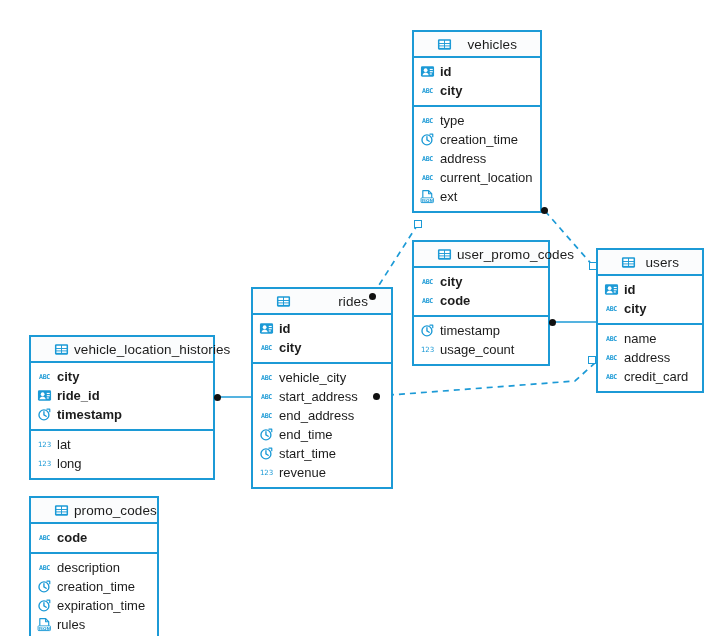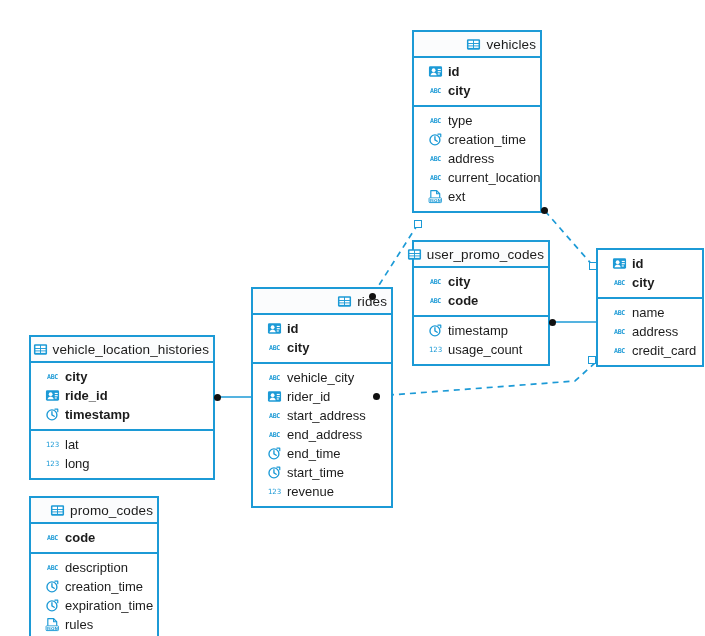--- a/index.html
+++ b/index.html
@@ -13,40 +13,39 @@
   #edges{position:absolute;left:0;top:0;width:705px;height:636px;pointer-events:none;}
 
   .table-node{
     position:absolute;
     background:#ffffff;
     border:2px solid #1c9ad6;
     box-sizing:border-box;
     z-index:2;
   }
   .tbl-header{
-    display:flex;align-items:center;justify-content:flex-end;
+    display:flex;align-items:center;justify-content:space-between;
     gap:5px;
     height:26px;
     background:#fbfcfd;
     border-bottom:2px solid #1c9ad6;
     box-sizing:border-box;
-    padding:0 4px;
+    padding:0 23px;
   }
   .tbl-title{
     font-size:13.5px;color:#1c1c1c;white-space:nowrap;letter-spacing:0.1px;
   }
   .tbl-section{
     padding:4px 0 5px 0;
   }
   .tbl-section.keys{border-bottom:2px solid #1c9ad6;}
   .tbl-row{
     display:flex;align-items:center;gap:5px;
     height:19px;padding:0 6px;
     white-space:nowrap;
-    margin-left:8px;
   }
   .fld{font-size:13px;color:#1c1c1c;line-height:1;}
   .fld.pk{font-weight:bold;}
 
   
   .ico{
     width:15px;height:15px;flex:0 0 15px;
     display:inline-block;position:relative;
   }
   .ico svg{display:block;width:15px;height:15px;}
@@ -147,20 +146,34 @@
               <path d="M9.2 1.8 v3.3 h3.3" fill="none" stroke="#1c9ad6" stroke-width="1.25" stroke-linejoin="round"></path>
               <rect x="1.1" y="9.4" width="13.3" height="5.1" rx="0.8" fill="#ffffff" stroke="#1c9ad6" stroke-width="0.9"></rect>
               <text x="7.7" y="13.5" text-anchor="middle" font-family="DejaVu Sans, sans-serif" font-size="4.4" font-weight="bold" fill="#1c9ad6">JSON</text>
             </svg>
           </span>
           <span class="fld">ext</span>
         </div>
       </div>
     </div>
     <div class="table-node" style="left: 596px; top: 248px; width: 108px;">
+      <div class="tbl-header">
+        <span class="ico">
+          <svg viewBox="0 0 16 16">
+            <rect x="1" y="2.5" width="14" height="11" rx="1.2" fill="#1c9ad6"></rect>
+            <rect x="2.6" y="4" width="4.9" height="2.4" fill="#ffffff"></rect>
+            <rect x="8.5" y="4" width="4.9" height="2.4" fill="#ffffff"></rect>
+            <rect x="2.6" y="7.4" width="4.9" height="1.6" fill="#ffffff"></rect>
+            <rect x="8.5" y="7.4" width="4.9" height="1.6" fill="#ffffff"></rect>
+            <rect x="2.6" y="10" width="4.9" height="1.6" fill="#ffffff"></rect>
+            <rect x="8.5" y="10" width="4.9" height="1.6" fill="#ffffff"></rect>
+          </svg>
+        </span>
+        <span class="tbl-title">users</span>
+      </div>
       <div class="tbl-section keys">
         <div class="tbl-row">
           <span class="ico">
             <svg viewBox="0 0 16 16">
               <rect x="1" y="2.5" width="14" height="11" rx="1.4" fill="#1c9ad6"></rect>
               <circle cx="6" cy="6.6" r="2" fill="#ffffff"></circle>
               <path d="M2.7 12.1c0.4-2 1.8-3 3.3-3s2.9 1 3.3 3z" fill="#ffffff"></path>
               <rect x="10.4" y="5.2" width="3.2" height="1.25" fill="#ffffff"></rect>
               <rect x="10.4" y="7.6" width="3.2" height="1.25" fill="#ffffff"></rect>
               <rect x="10.4" y="10" width="2.2" height="1.25" fill="#ffffff"></rect>
@@ -301,33 +314,20 @@
           <span class="ico">
             <svg viewBox="0 0 16 16">
               <text x="8" y="10.6" text-anchor="middle" font-family="DejaVu Sans Mono, monospace" font-size="7.1" font-weight="bold" letter-spacing="-0.4" fill="#1c9ad6">ABC</text>
             </svg>
           </span>
           <span class="fld">vehicle_city</span>
         </div>
         <div class="tbl-row">
           <span class="ico">
             <svg viewBox="0 0 16 16">
-              <rect x="1" y="2.5" width="14" height="11" rx="1.4" fill="#1c9ad6"></rect>
-              <circle cx="6" cy="6.6" r="2" fill="#ffffff"></circle>
-              <path d="M2.7 12.1c0.4-2 1.8-3 3.3-3s2.9 1 3.3 3z" fill="#ffffff"></path>
-              <rect x="10.4" y="5.2" width="3.2" height="1.25" fill="#ffffff"></rect>
-              <rect x="10.4" y="7.6" width="3.2" height="1.25" fill="#ffffff"></rect>
-              <rect x="10.4" y="10" width="2.2" height="1.25" fill="#ffffff"></rect>
-            </svg>
-          </span>
-          <span class="fld">rider_id</span>
-        </div>
-        <div class="tbl-row">
-          <span class="ico">
-            <svg viewBox="0 0 16 16">
               <text x="8" y="10.6" text-anchor="middle" font-family="DejaVu Sans Mono, monospace" font-size="7.1" font-weight="bold" letter-spacing="-0.4" fill="#1c9ad6">ABC</text>
             </svg>
           </span>
           <span class="fld">start_address</span>
         </div>
         <div class="tbl-row">
           <span class="ico">
             <svg viewBox="0 0 16 16">
               <text x="8" y="10.6" text-anchor="middle" font-family="DejaVu Sans Mono, monospace" font-size="7.1" font-weight="bold" letter-spacing="-0.4" fill="#1c9ad6">ABC</text>
             </svg>

